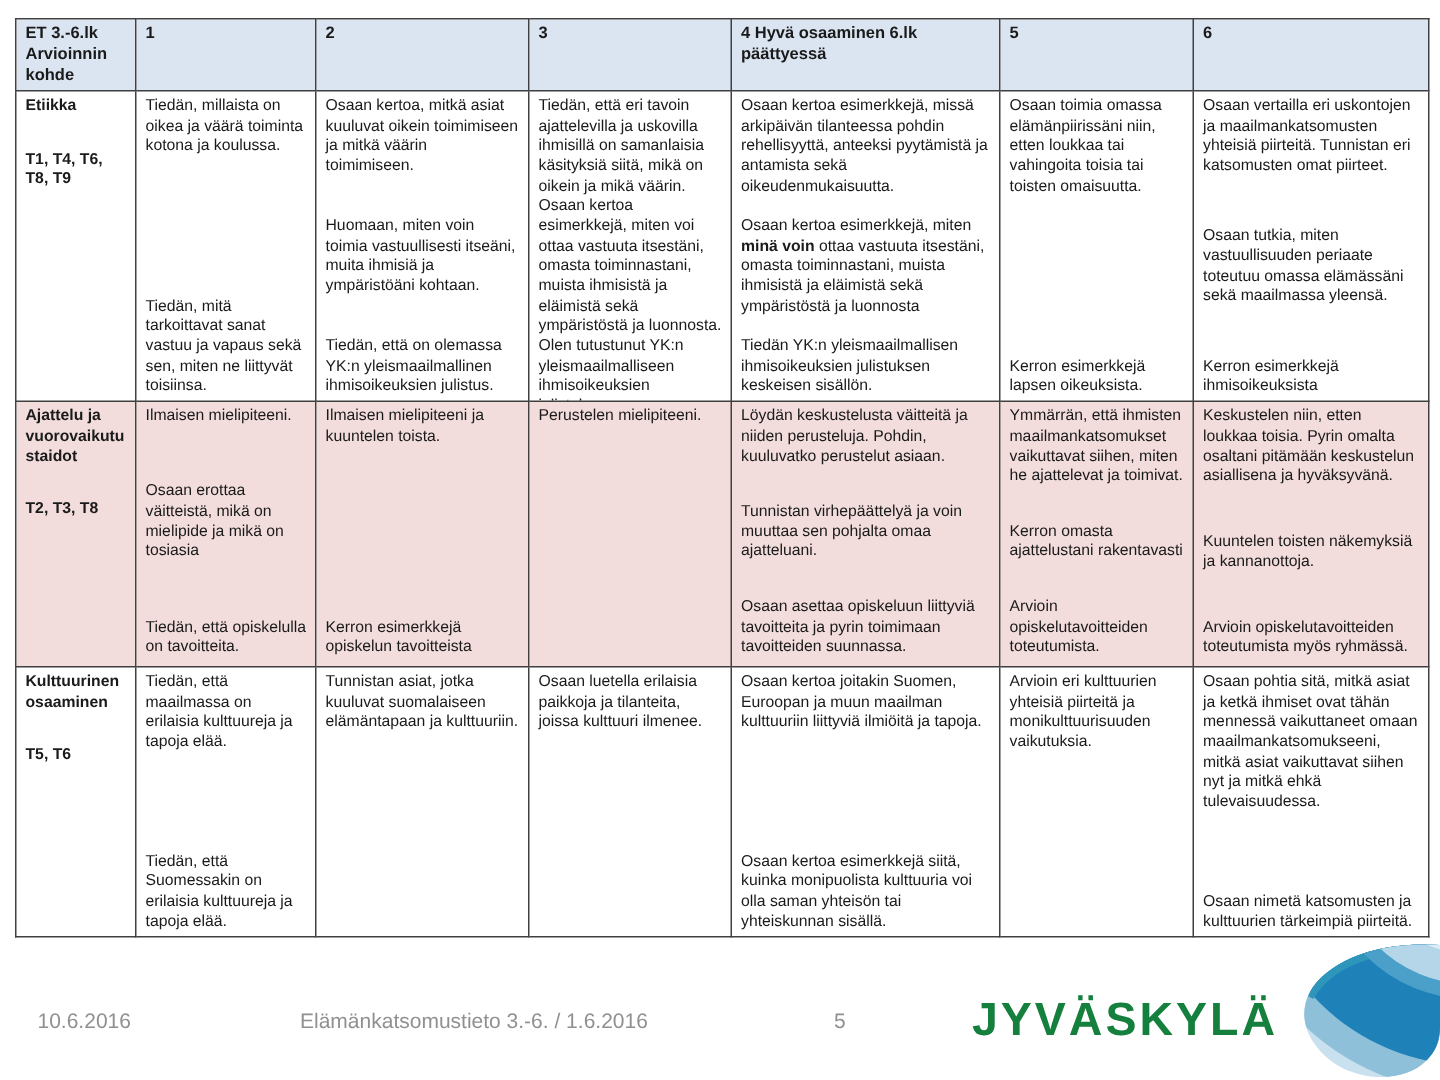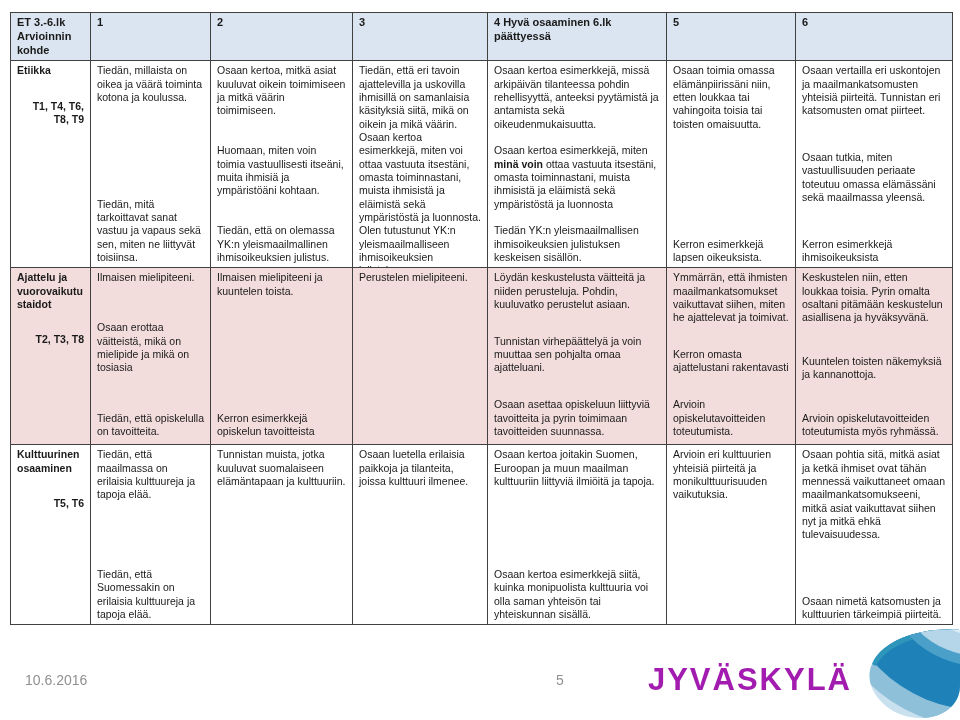--- a/index.html
+++ b/index.html
@@ -29,33 +29,33 @@
   table.rubric thead th{
     background:var(--header-bg);
     font-size:11px;font-weight:bold;line-height:1.25;
     height:48px;
   }
   tr.row0{height:192px;}
   tr.row1{height:177px;}
   tr.row2{height:145px;}
   tr.pink td{background:var(--pink);}
   td.rowhead{font-weight:bold;font-size:11px;line-height:1.3;}
-  .row-codes{margin-top:22px;font-weight:bold;text-align:right;}
+  .row-codes{margin-top:22px;font-weight:bold;}
   .cf{display:flex;flex-direction:column;justify-content:space-between;}
   tr.row0 .cf{height:200px;}
   tr.row1 .cf{height:167px;}
   tr.row2 .cf{height:173px;gap:28px;}
   .cf p{margin:0;}
   .footer-text{position:absolute;top:672px;font-size:14px;color:var(--footer-gray);white-space:nowrap;}
   .footer-date{left:25px;}
   .footer-title{left:200px;}
   .footer-page{left:556px;}
   .logo-wordmark{
     position:absolute;right:108px;bottom:22px;
-    font-size:31px;font-weight:600;letter-spacing:2px;color:#a21caf;
+    font-size:31px;font-weight:600;letter-spacing:2px;color:#15803d;
     white-space:nowrap;
     margin-top:33px;
   }
   .logo-mark{position:absolute;right:0;bottom:0;}
 </style>
 </head>
 <body>
 
 <div class="page">
 
@@ -178,21 +178,21 @@
             <div class="row-codes">T5, T6</div>
           </td>
           <td>
             <div class="cf">
               <p>Tiedän, että maailmassa on erilaisia kulttuureja ja tapoja elää.</p>
               <p>Tiedän, että Suomessakin on erilaisia kulttuureja ja tapoja elää.</p>
             </div>
           </td>
           <td>
             <div class="cf">
-              <p>Tunnistan muista, jotka kuuluvat suomalaiseen elämäntapaan ja kulttuuriin.</p>
+              <p>Tunnistan asiat, jotka kuuluvat suomalaiseen elämäntapaan ja kulttuuriin.</p>
             </div>
           </td>
           <td>
             <div class="cf">
               <p>Osaan luetella erilaisia paikkoja ja tilanteita, joissa kulttuuri ilmenee.</p>
             </div>
           </td>
           <td>
             <div class="cf">
               <p>Osaan kertoa joitakin Suomen, Euroopan ja muun maailman kulttuuriin liittyviä ilmiöitä ja tapoja.</p>
@@ -208,20 +208,21 @@
             <div class="cf">
               <p>Osaan pohtia sitä, mitkä asiat ja ketkä ihmiset ovat tähän mennessä vaikuttaneet omaan maailmankatsomukseeni, mitkä asiat vaikuttavat siihen nyt ja mitkä ehkä tulevaisuudessa.</p>
               <p>Osaan nimetä katsomusten ja kulttuurien tärkeimpiä piirteitä.</p>
             </div>
           </td>
         </tr>
       </tbody>
   </table>
 
   <div class="footer-text footer-date">10.6.2016</div>
+  <div class="footer-text footer-title">Elämänkatsomustieto 3.-6.  / 1.6.2016</div>
   <div class="footer-text footer-page">5</div>
 
   <div class="logo-wordmark">JYVÄSKYLÄ</div>
 
   <svg class="logo-mark" width="100" height="92" viewBox="0 0 100 92" aria-hidden="true">
     <defs>
       <clipPath id="blobClip">
         <path d="M100,2 C58,-1 24,13 13,34 C4,51 13,71 33,83 C51,93 77,93 91,79 C97,73 100,66 100,57 Z"></path>
       </clipPath>
     </defs>

